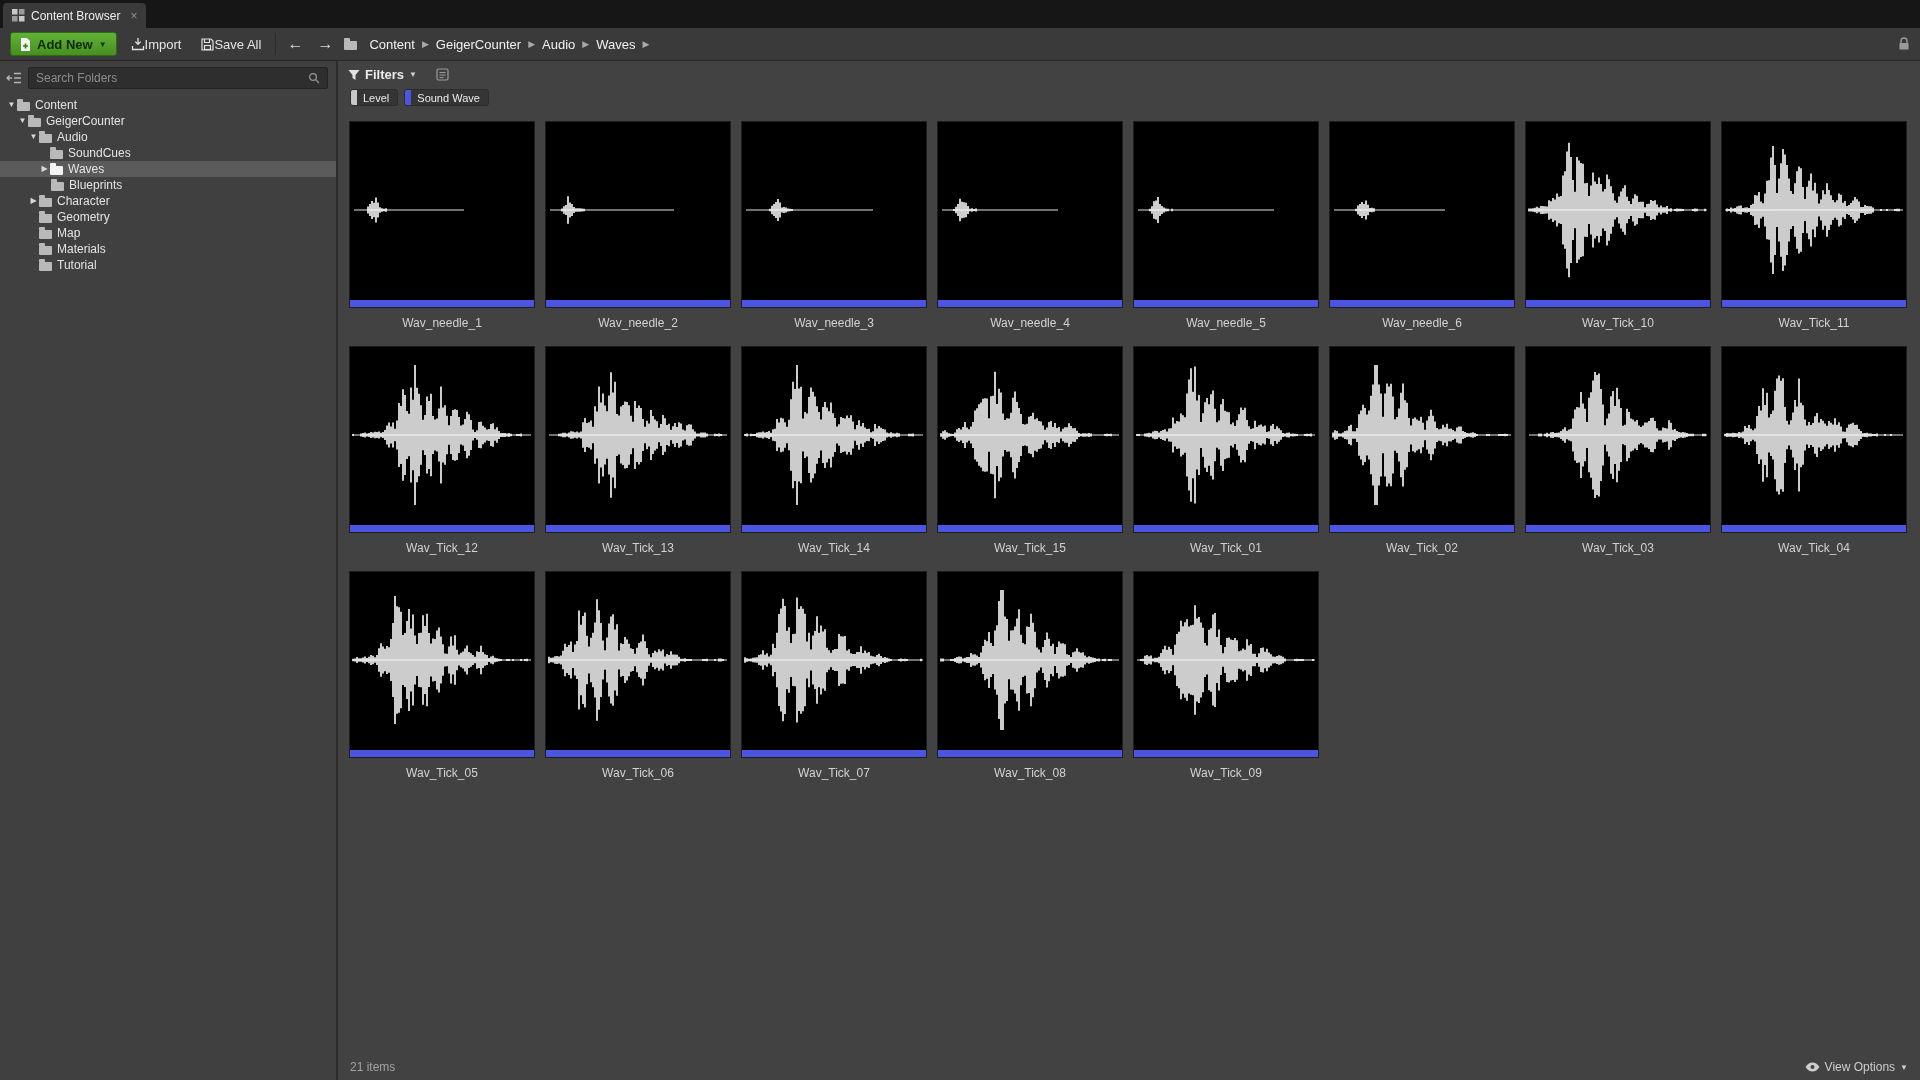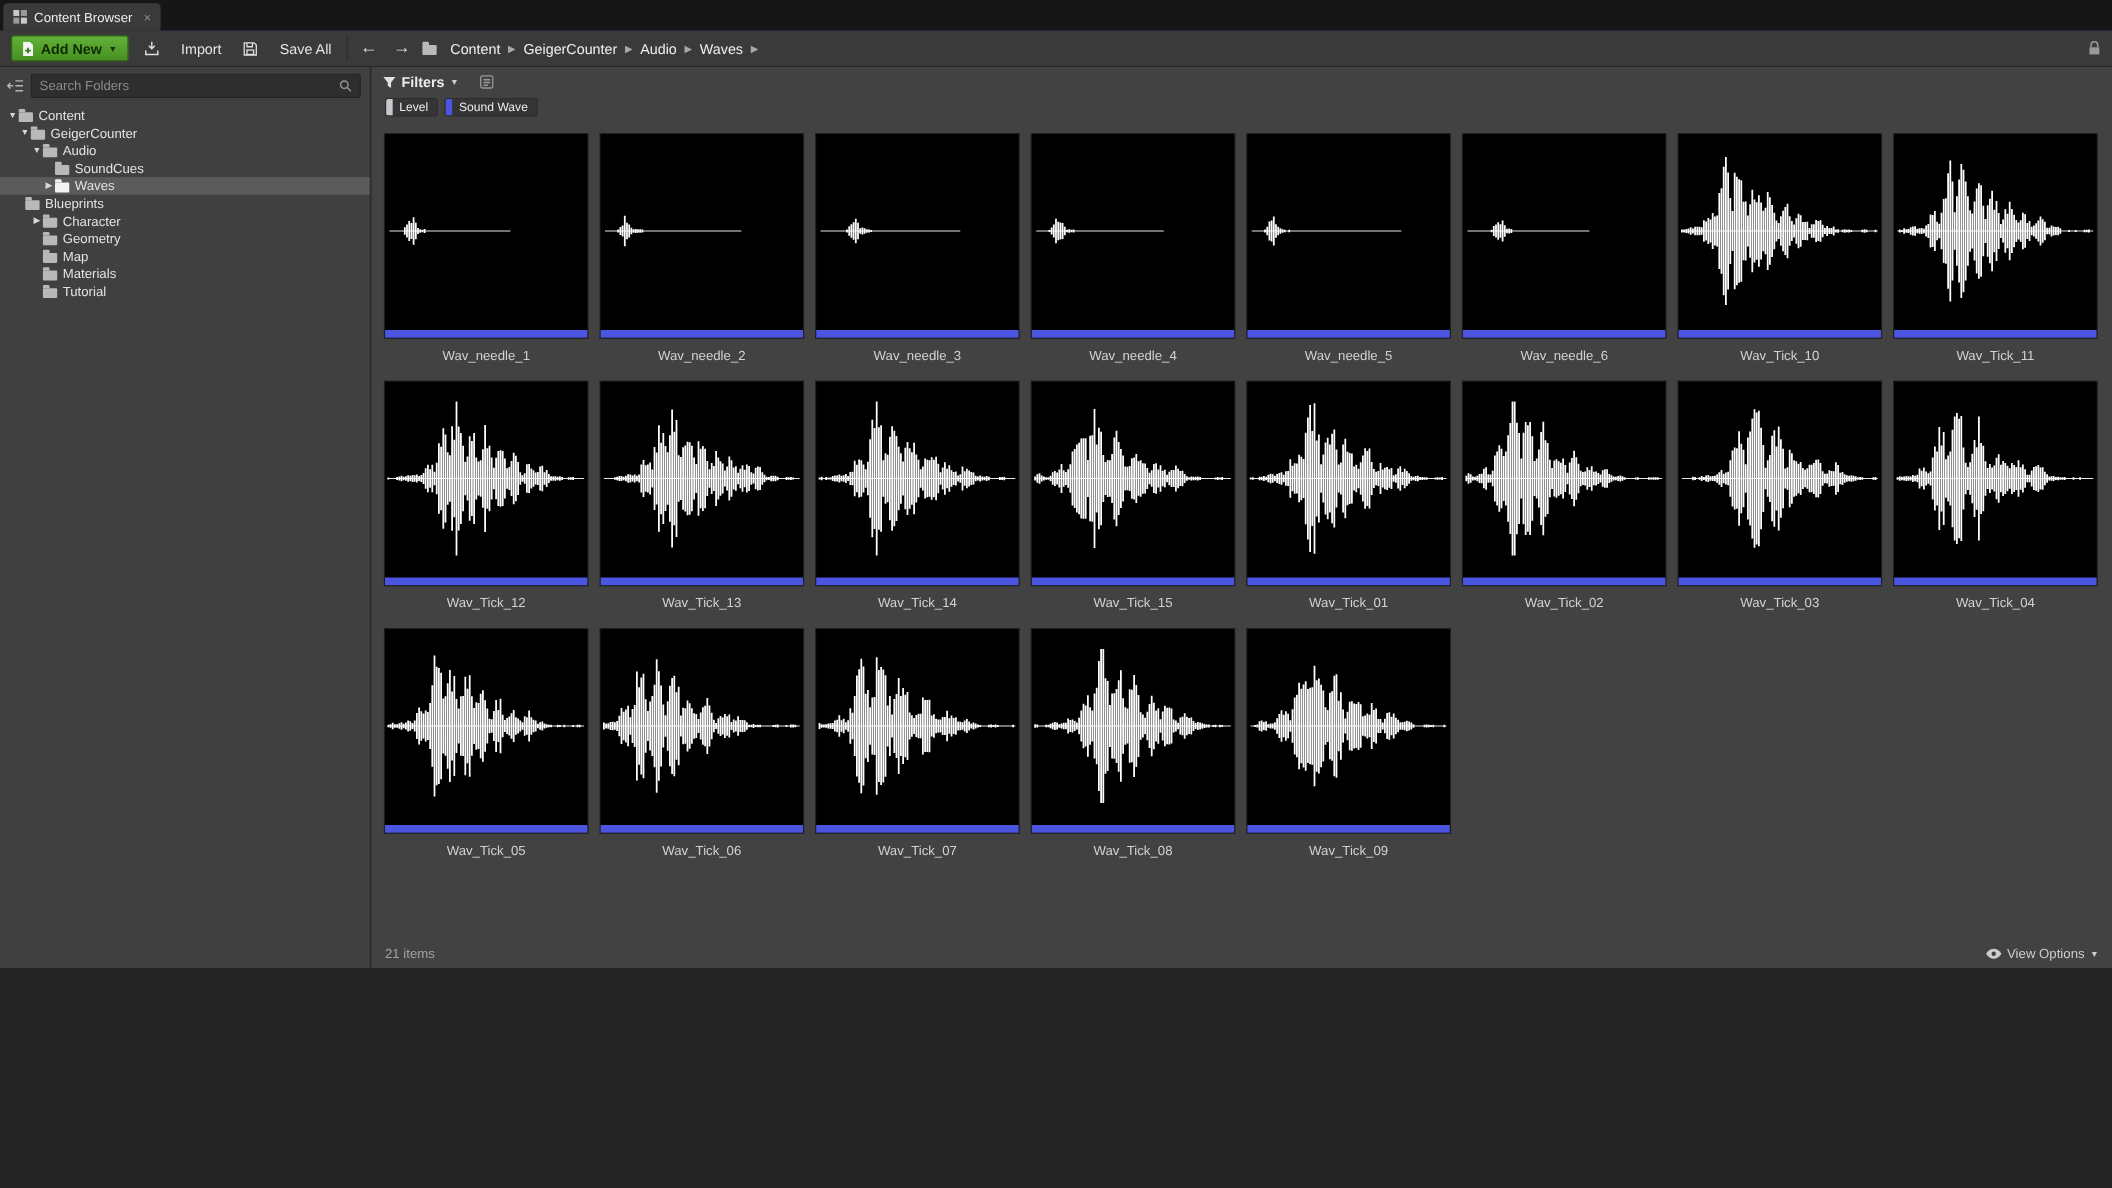--- a/index.html
+++ b/index.html
@@ -1,29 +1,29 @@
 <!DOCTYPE html>
 <html><head>
 <meta charset="utf-8">
 <style>
 *{margin:0;padding:0;box-sizing:border-box}
 html,body{width:1920px;height:1080px;overflow:hidden;background:#242424}
 body{font-family:"Liberation Sans","DejaVu Sans",sans-serif}
 button{font-family:inherit;cursor:pointer}
-.app{width:1920px;height:880px;display:flex;flex-direction:column;background:#1d4ed8}
+.app{width:1920px;height:1080px;display:flex;flex-direction:column;background:#15803d}
 
 
 .tabstrip{height:28px;background:#161616;display:flex;align-items:flex-end;padding-left:3px;flex:0 0 auto}
 .tab{height:25px;background:#3a3a3a;border-radius:4px 4px 0 0;display:flex;align-items:center;gap:6px;padding:0 9px;color:#ececec;font-size:12px}
 .tab-close{color:#8f8f8f;font-size:12px;margin-left:4px;line-height:1}
 
 
 .toolbar{height:33px;background:#3a3a3a;display:flex;align-items:center;gap:8px;padding:0 10px;border-bottom:1px solid #262626;flex:0 0 auto}
 .btn-addnew{display:flex;align-items:center;gap:6px;height:24px;padding:0 9px;background:linear-gradient(#61b238,#478f21);border:1px solid #2f6b12;border-radius:3px;color:#0e2a03;font-weight:bold;font-size:13px}
-.tbtn{display:flex;align-items:center;gap:20px;background:none;border:0;color:#e4e4e4;font-size:13px;height:24px;padding:0 6px}
+.tbtn{display:flex;align-items:center;gap:0;background:none;border:0;color:#e4e4e4;font-size:13px;height:24px;padding:0 6px}
 .vsep{width:1px;height:22px;background:#2c2c2c}
 .nav{font-size:16px;color:#dcdcdc;background:none;border:0;padding:0 3px;line-height:1}
 .breadcrumb{display:flex;align-items:center;gap:7px;color:#f0f0f0;font-size:13px}
 .csep{color:#a8a8a8;font-size:9px}
 .toolbar-spacer{flex:1}
 .caret{font-size:8px;color:#cfcfcf}
 .btn-addnew .caret{color:#123405}
 .icon{display:inline-flex;flex:0 0 auto;align-items:center}
 
 
@@ -180,21 +180,21 @@
           <div class="trow" style="padding-left: 39px;">
             <span class="arrow"></span>
             <span class="folder"></span>
             <span>SoundCues</span>
           </div>
           <div class="trow sel" style="padding-left: 39px;">
             <span class="arrow">▶</span>
             <span class="folder"></span>
             <span>Waves</span>
           </div>
-          <div class="trow" style="padding-left: 12px;">
+          <div class="trow" style="padding-left: 40px;">
             <span class="arrow"></span>
             <span class="folder"></span>
             <span>Blueprints</span>
           </div>
           <div class="trow" style="padding-left: 28px;">
             <span class="arrow">▶</span>
             <span class="folder"></span>
             <span>Character</span>
           </div>
           <div class="trow" style="padding-left: 28px;">

